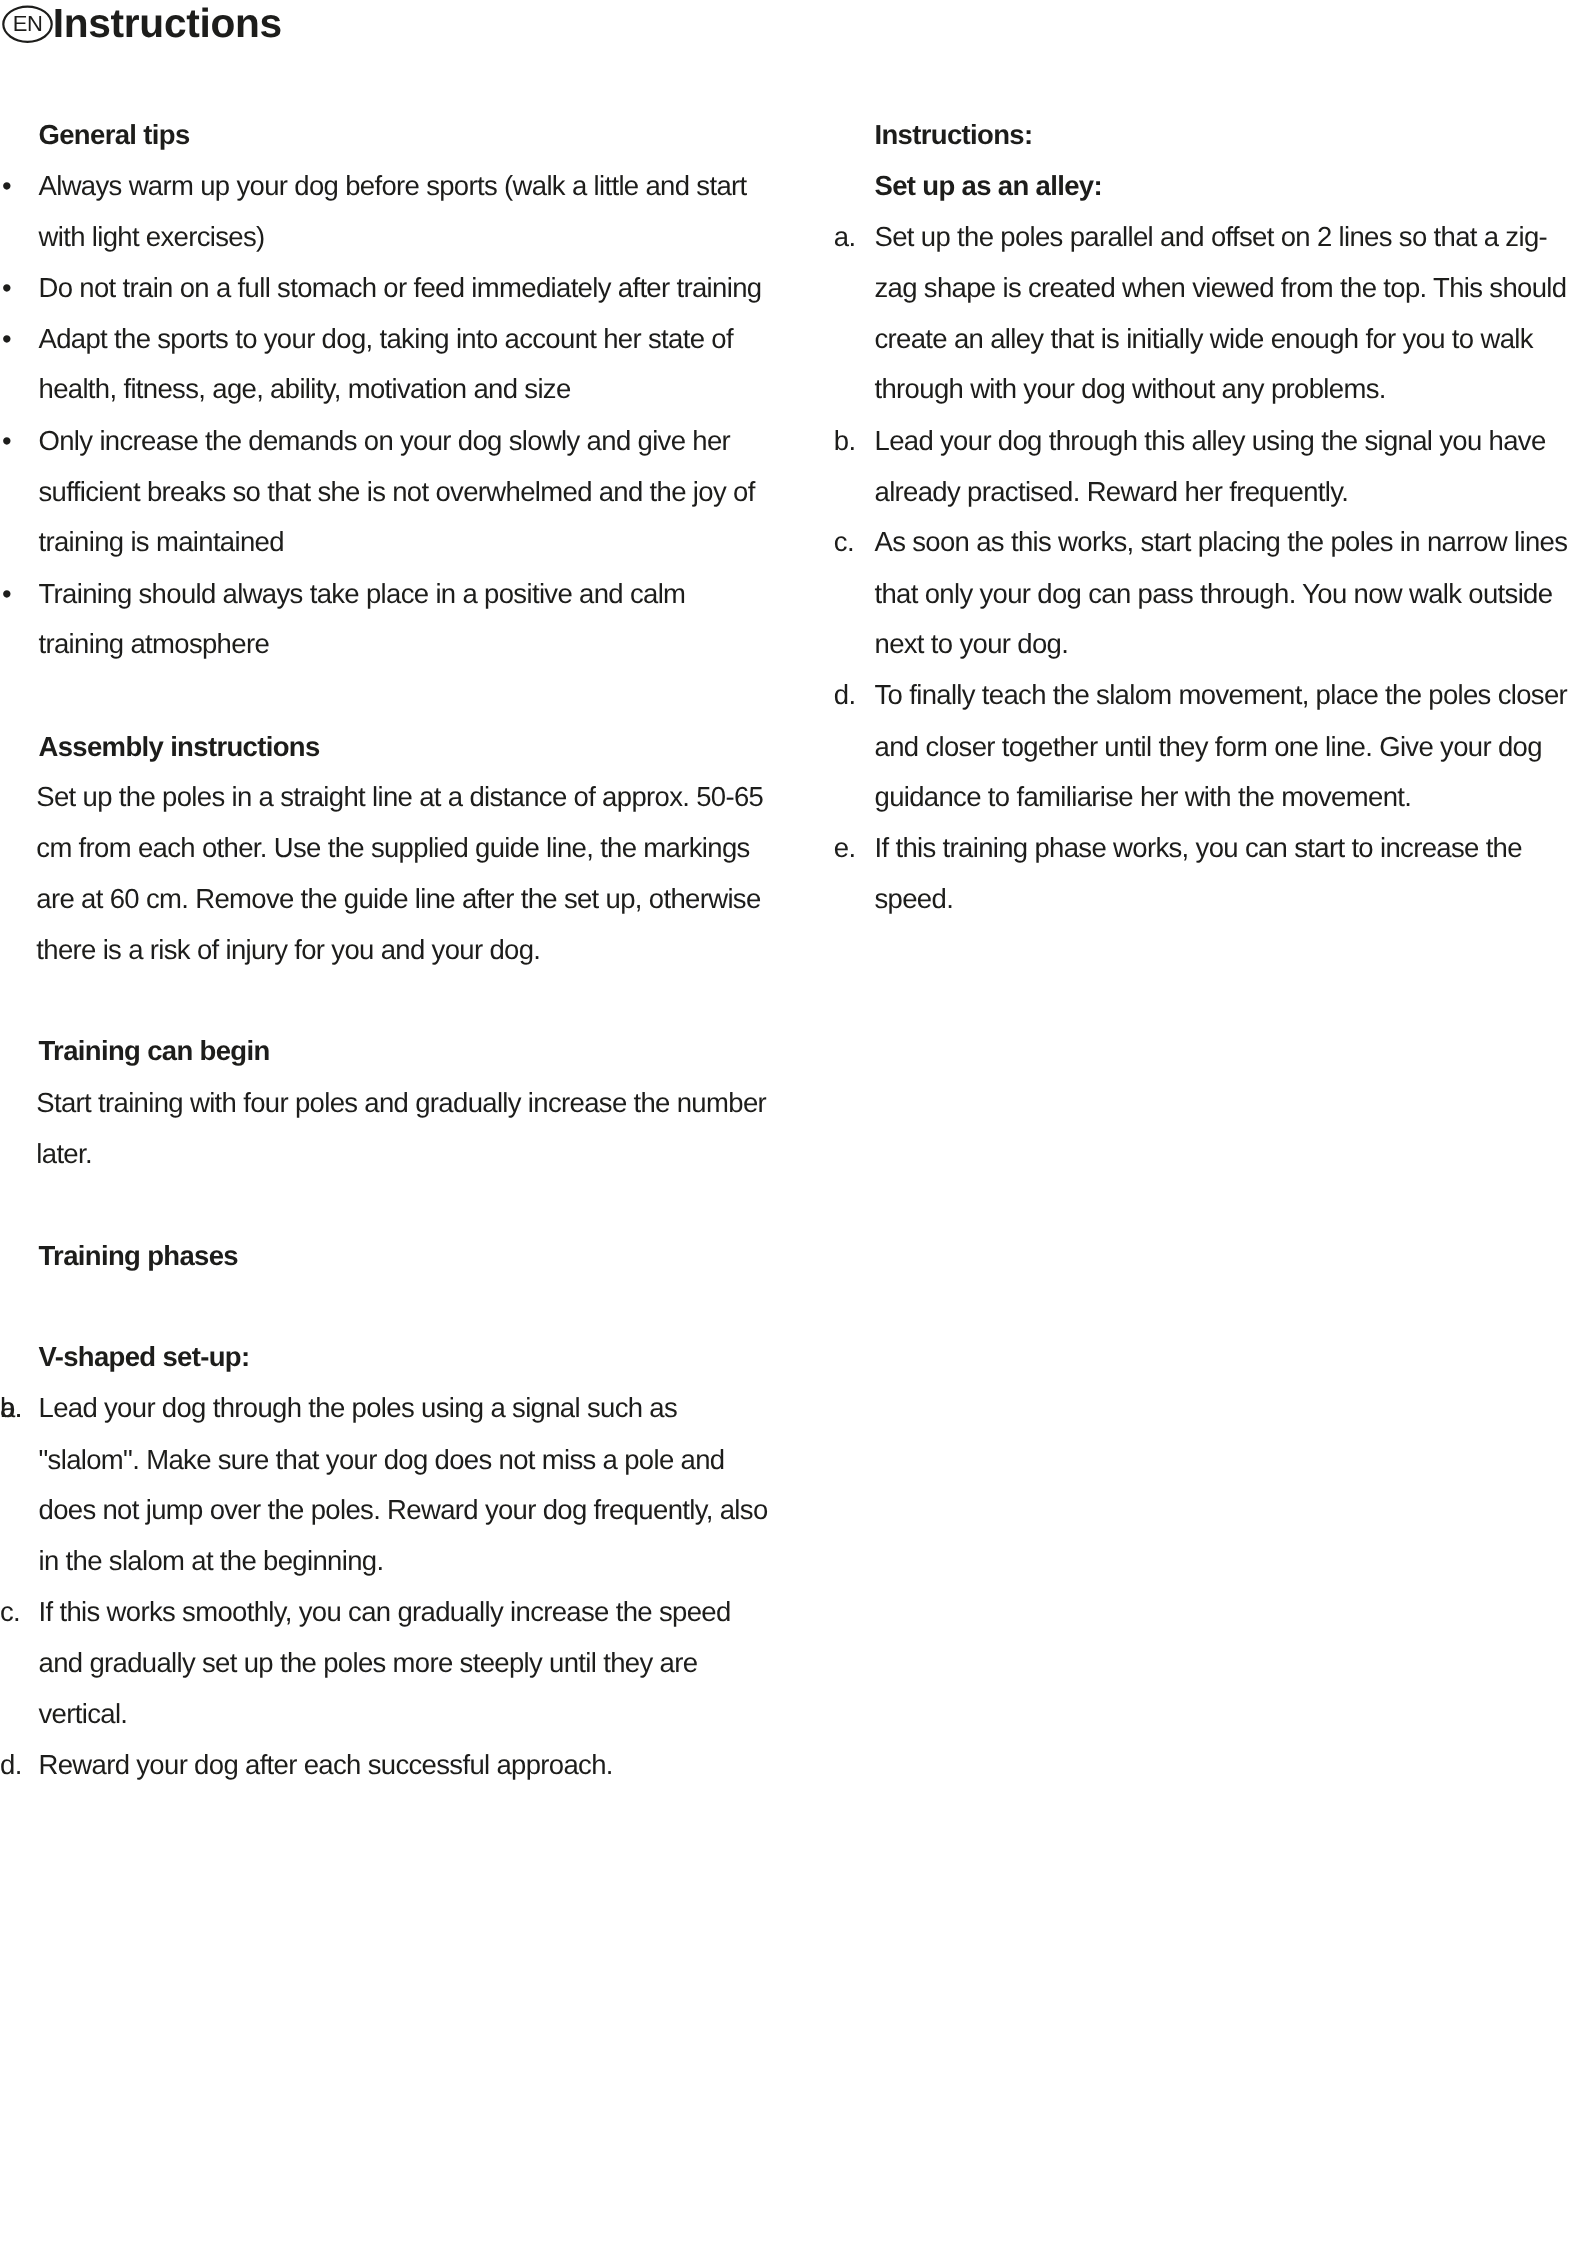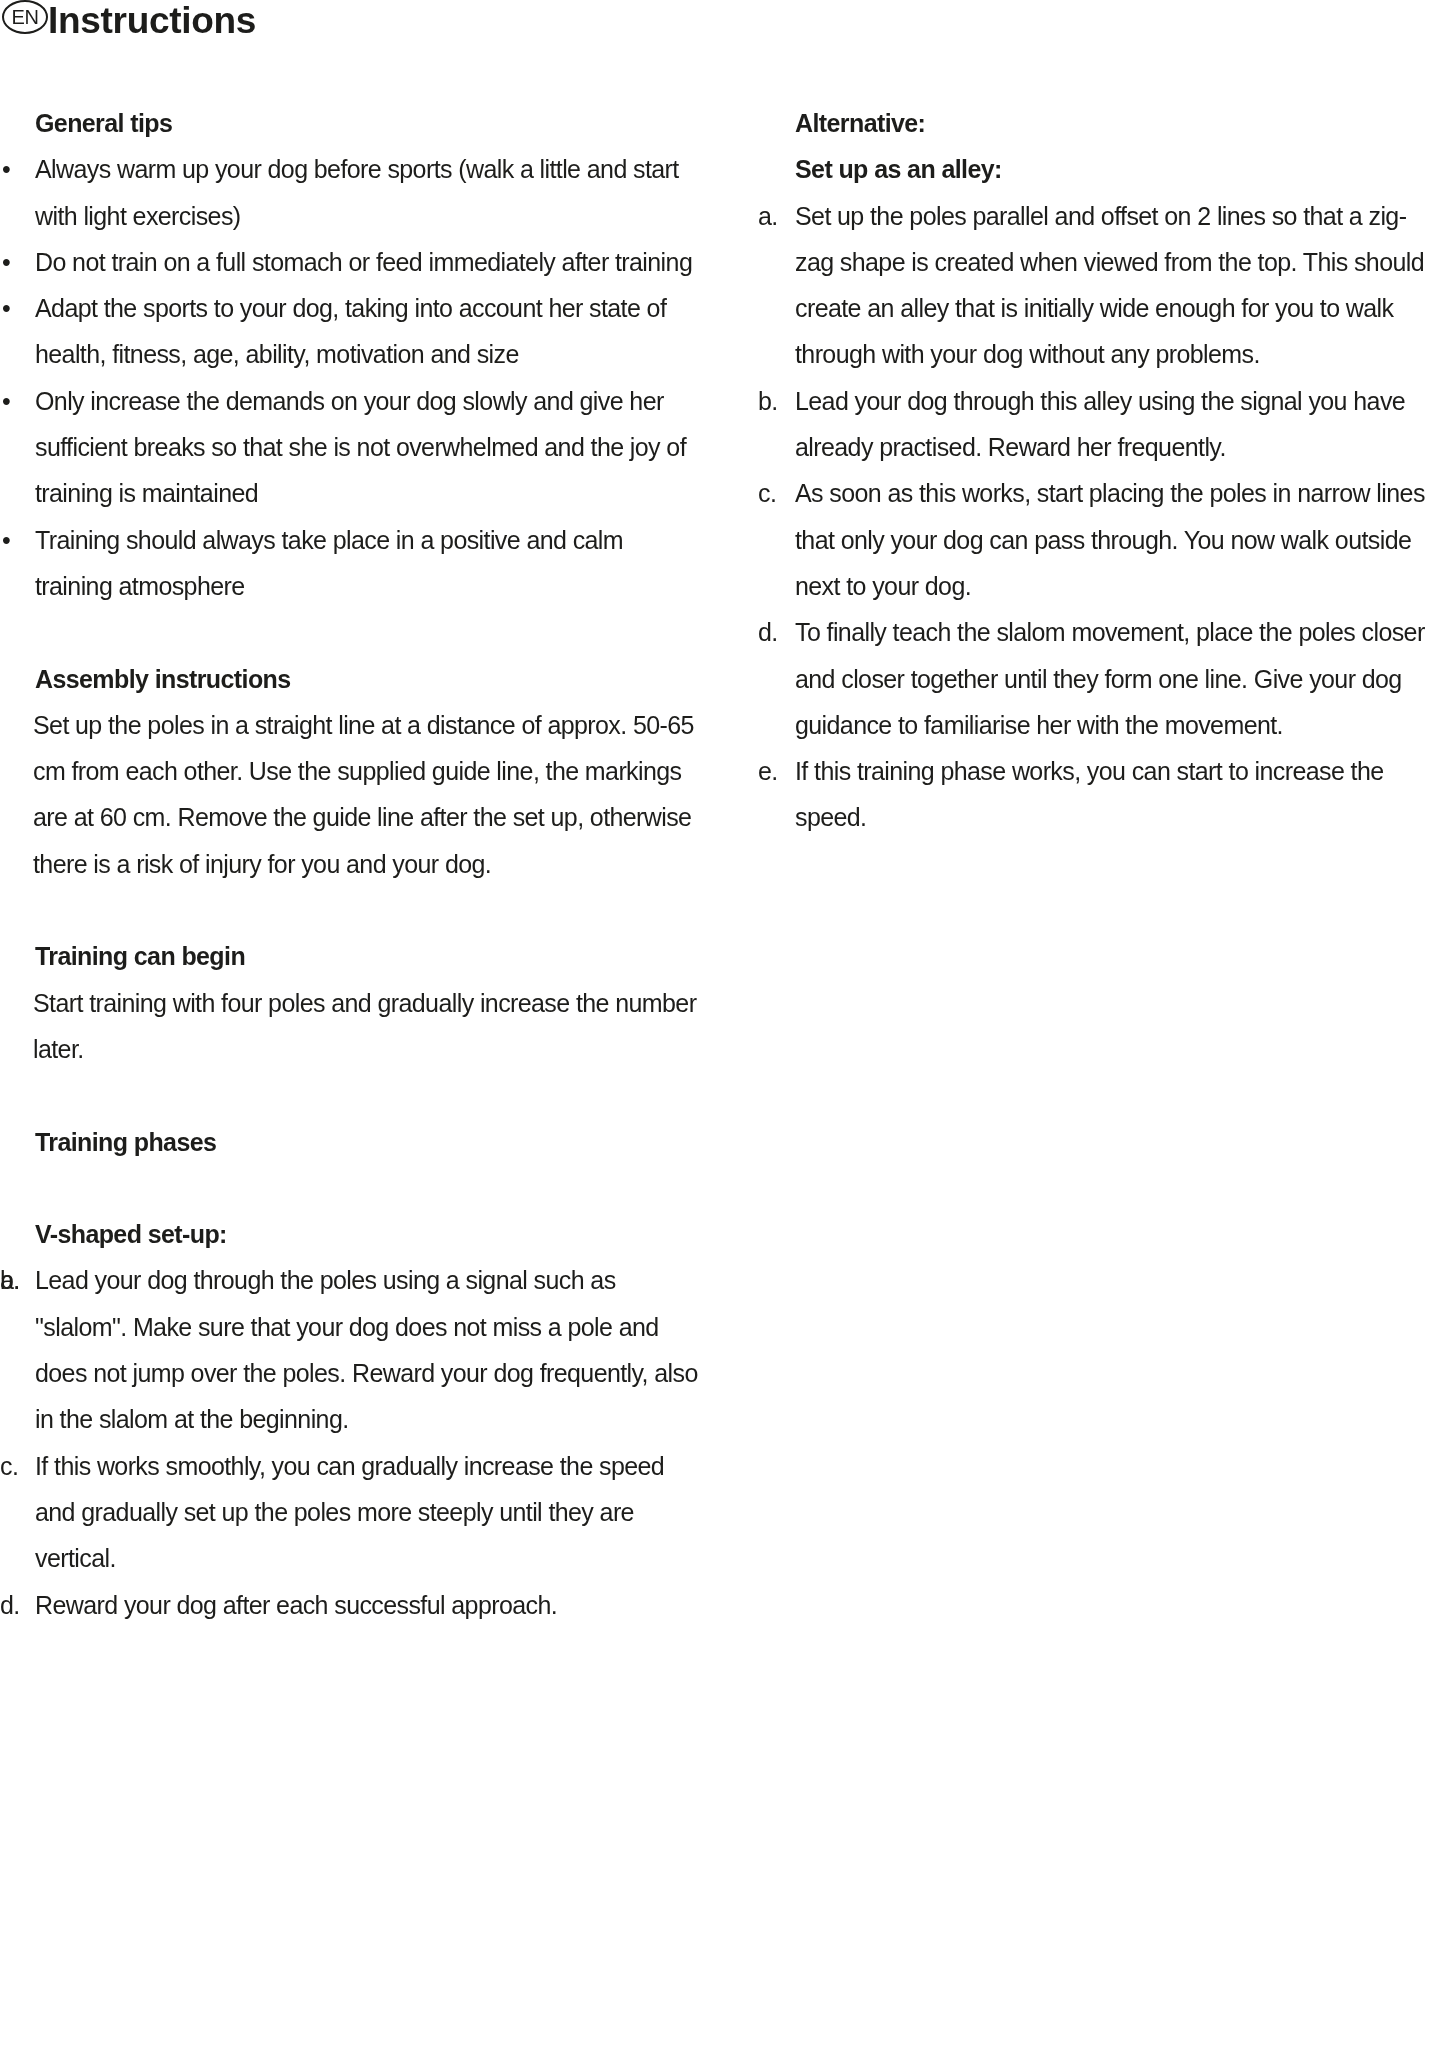--- a/index.html
+++ b/index.html
@@ -1,21 +1,21 @@
 <!DOCTYPE html>
 <html><head>
 <meta charset="utf-8">
 <style>
   html, body { margin: 0; padding: 0; background: #ffffff; }
   body {
     width: 1444px; height: 2048px; position: relative; overflow: hidden;
     color: #1d1d1b;
     font-family: "Liberation Sans", "DejaVu Sans", sans-serif;
   }
-  .header { position: absolute; left: 0; top: 0; height: 44px; display: flex; align-items: flex-start; }
+  .header { position: absolute; left: 0; top: 0; height: 44px; display: flex; align-items: center; }
   .lang-badge {
     width: 46px; height: 34px; border: 2.5px solid #1d1d1b; border-radius: 50%;
     box-sizing: border-box; display: flex; align-items: center; justify-content: center;
     font-size: 20px; margin-left: 2px; letter-spacing: -0.5px;
   }
   .title { font-weight: bold; font-size: 37px; margin-left: 0; letter-spacing: -0.3px; }
 
   .col { position: absolute; top: 100px; font-size: 25px; line-height: 46.3px; letter-spacing: -0.6px; }
   .col-left { left: 0; width: 700px; }
   .col-right { left: 758px; width: 686px; }
@@ -67,21 +67,21 @@
   <div class="h">V-shaped set-up:</div>
   <ol class="steps">
     <li><span class="mark">a.</span></li>
     <li><span class="mark">b.</span><span>Lead your dog through the poles using a signal such as "slalom". Make sure that your dog does not miss a pole and does not jump over the poles. Reward your dog frequently, also in the slalom at the beginning.</span></li>
     <li><span class="mark">c.</span><span>If this works smoothly, you can gradually increase the speed and gradually set up the poles more steeply until they are vertical.</span></li>
     <li><span class="mark">d.</span><span>Reward your dog after each successful approach.</span></li>
   </ol>
 </div>
 
 <div class="col col-right">
-  <div class="h">Alternative:</div>
+  <div class="h">Instructions:</div>
   <div class="h">Set up as an alley:</div>
   <ol class="steps">
     <li><span class="mark">a.</span><span>Set up the poles parallel and offset on 2 lines so that a zig-zag shape is created when viewed from the top. This should create an alley that is initially wide enough for you to walk through with your dog without any problems.</span></li>
     <li><span class="mark">b.</span><span>Lead your dog through this alley using the signal you have already practised. Reward her frequently.</span></li>
     <li><span class="mark">c.</span><span>As soon as this works, start placing the poles in narrow lines that only your dog can pass through. You now walk outside next to your dog.</span></li>
     <li><span class="mark">d.</span><span>To finally teach the slalom movement, place the poles closer and closer together until they form one line. Give your dog guidance to familiarise her with the movement.</span></li>
     <li><span class="mark">e.</span><span>If this training phase works, you can start to increase the speed.</span></li>
   </ol>
 </div>
 

